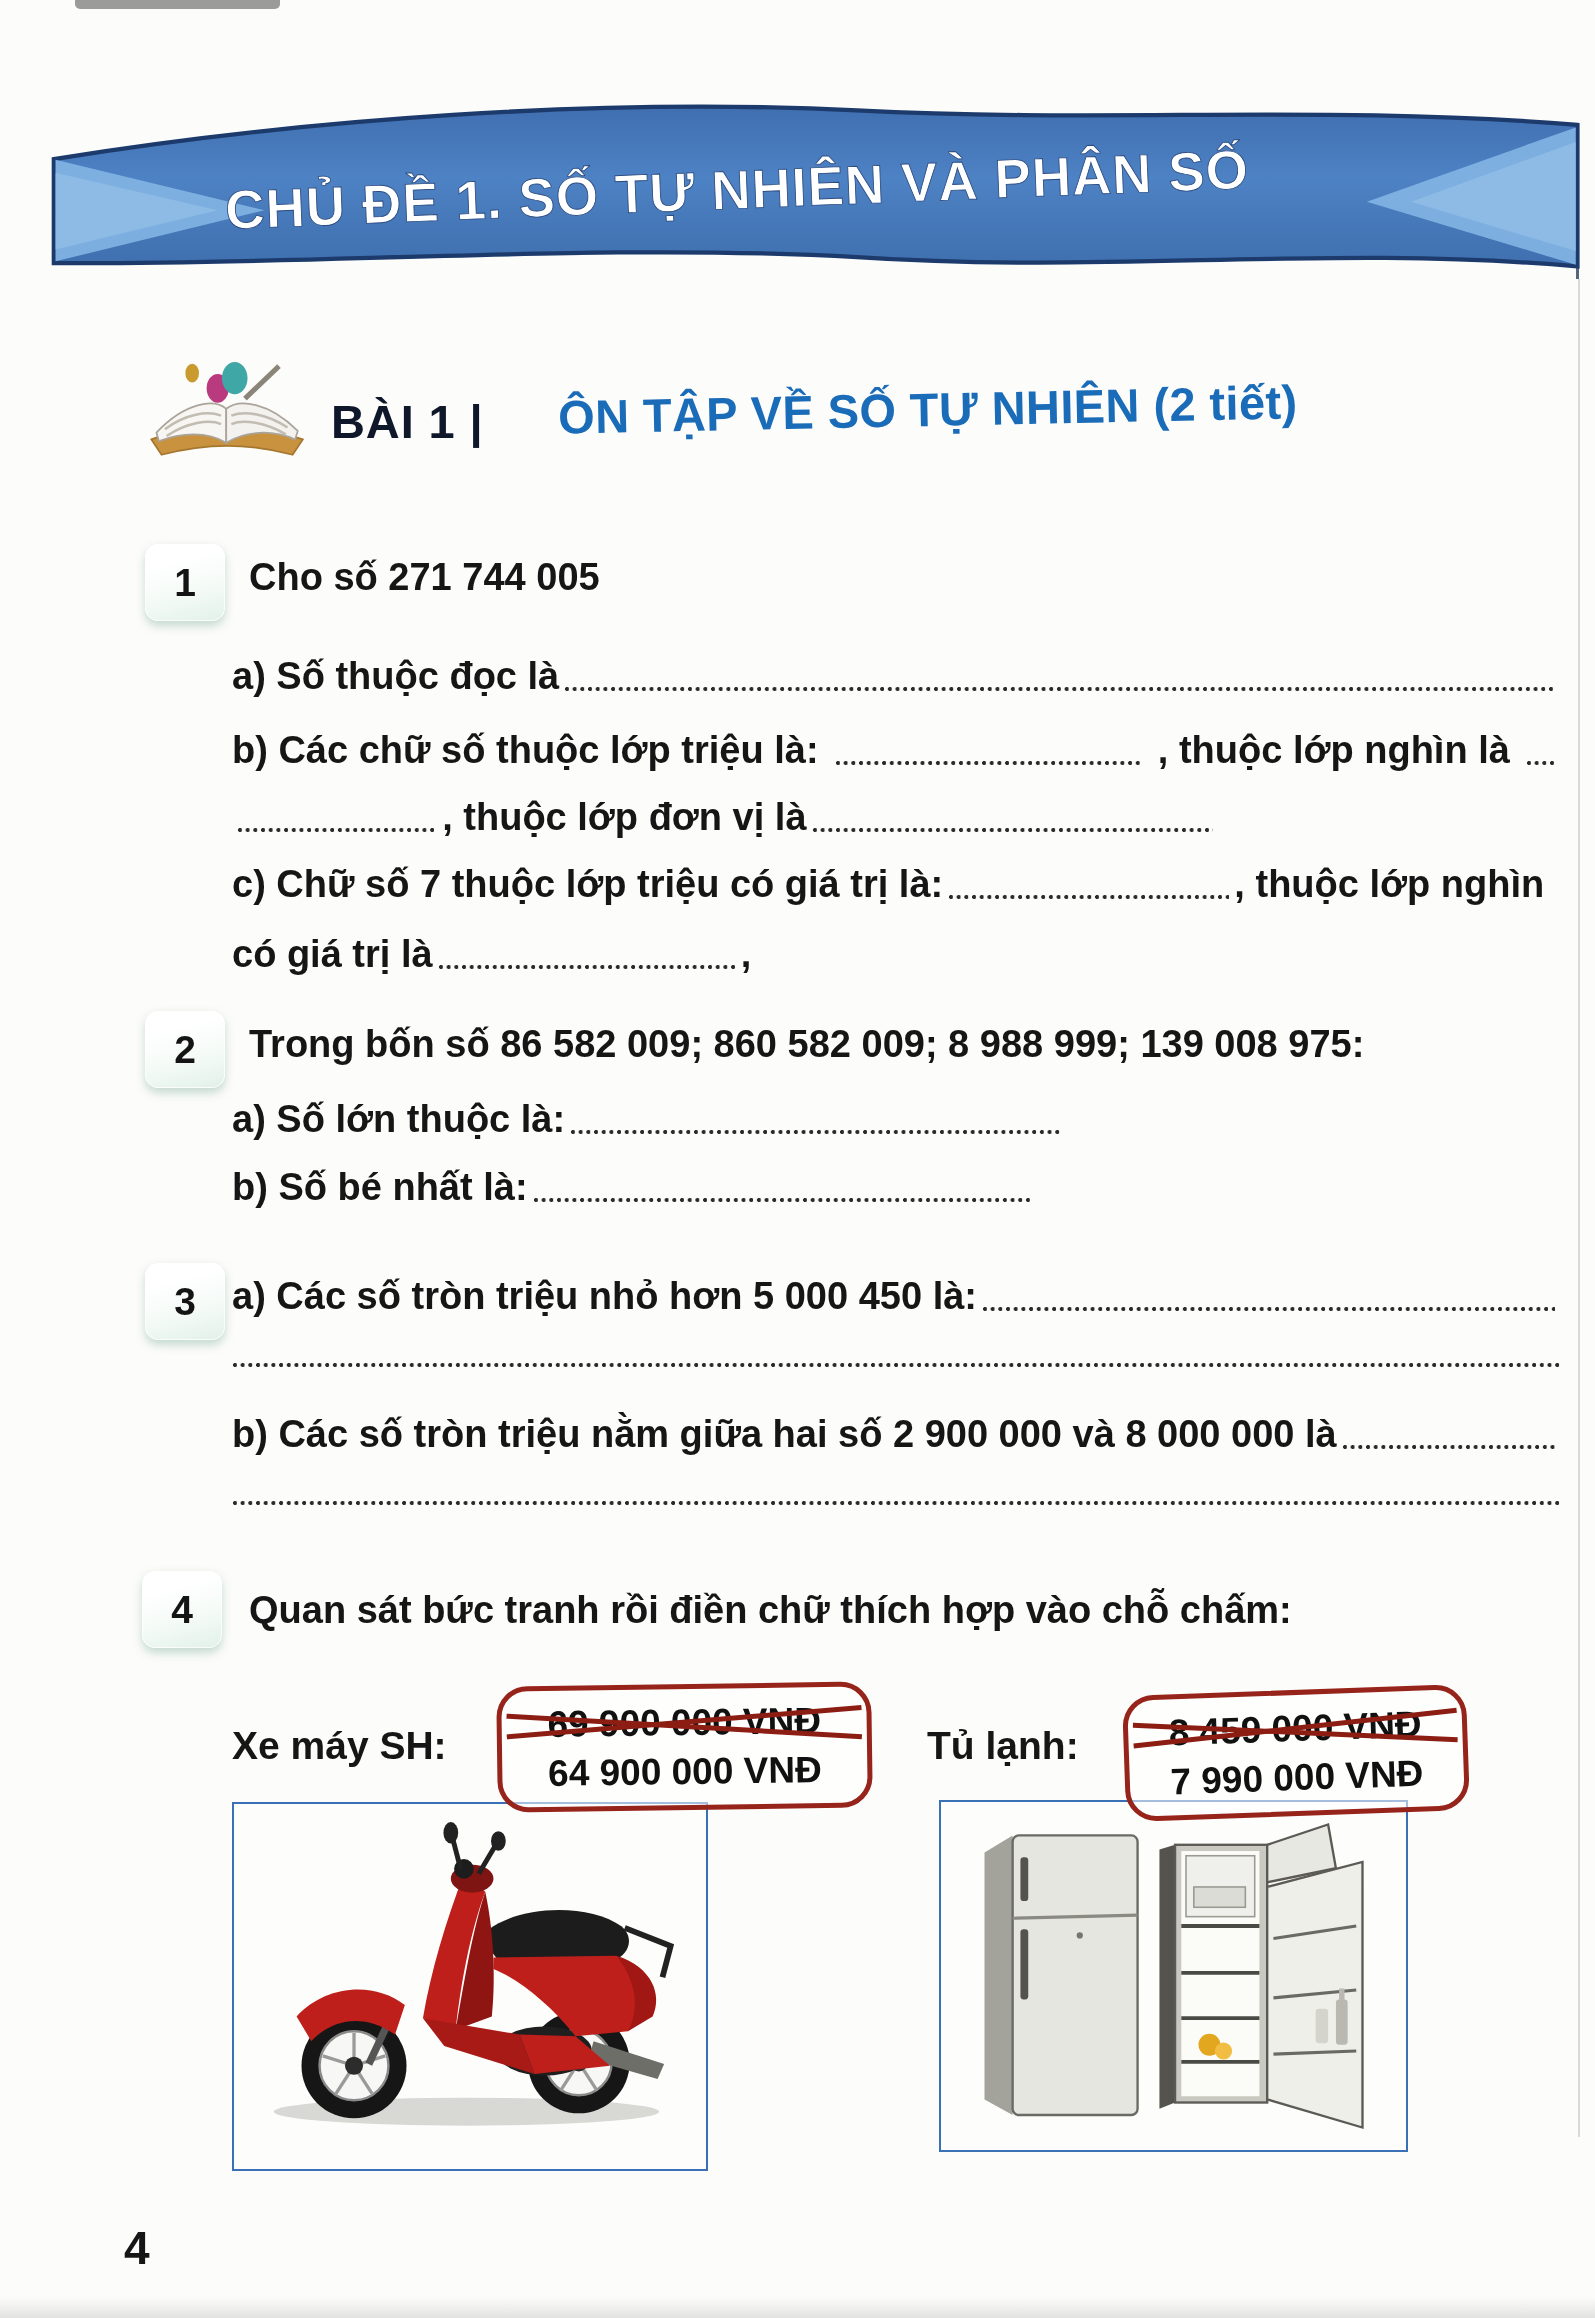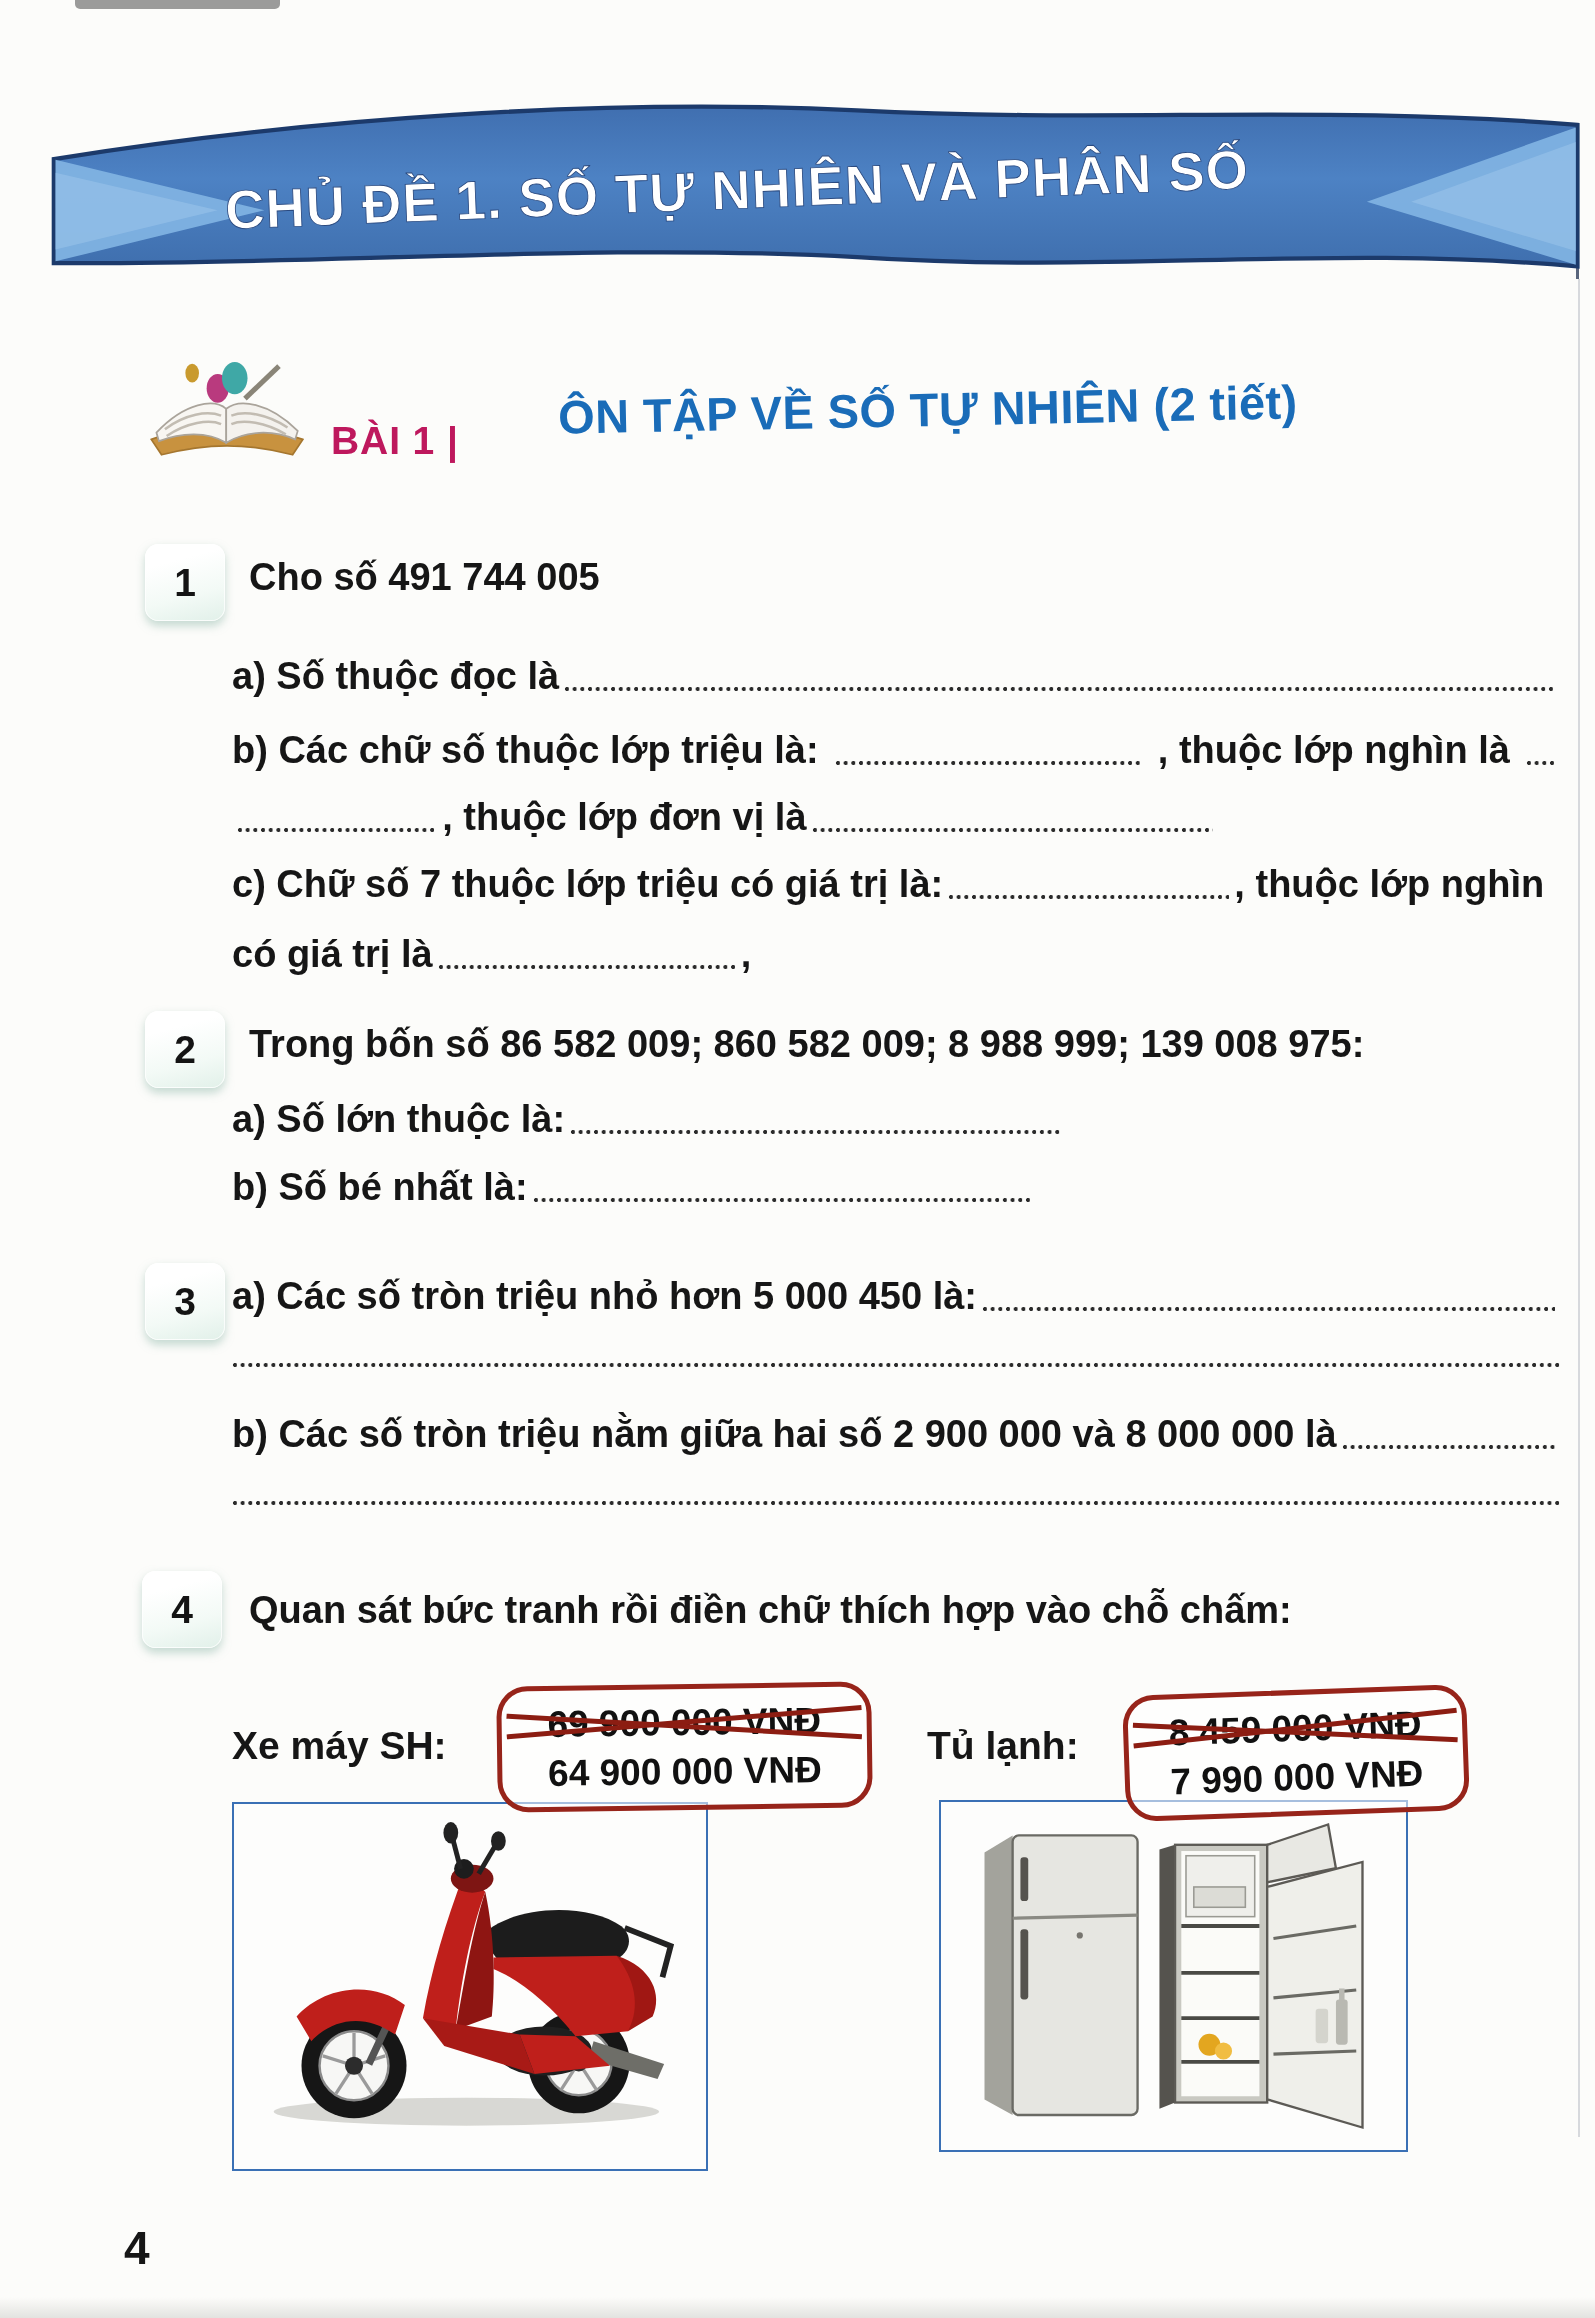--- a/index.html
+++ b/index.html
@@ -10,21 +10,21 @@
   }
   
   .smudge{position:absolute;left:75px;top:0;width:205px;height:9.4px;background:#4a4a4a;opacity:.55;border-radius:0 0 5.1px 5.1px;}
   .edge-dark{position:absolute;left:1576px;top:155px;width:3.4px;height:124px;background:#2f3f5c;opacity:.8;}
   .edge-faint{position:absolute;left:1578px;top:279px;width:1.7px;height:1858px;background:#aab0ba;opacity:.45;}
   .bottom-shade{position:absolute;left:0;bottom:0;width:100%;height:22px;background:linear-gradient(180deg,rgba(0,0,0,0),rgba(118,120,112,.20));}
 
   .banner{position:absolute;left:47px;top:72px;width:1539px;height:209px;}
 
   .lesson-icon{position:absolute;left:136px;top:354px;width:183px;height:107px;}
-  .lesson-badge{position:absolute;left:331px;top:394px;font-size:39px;font-weight:700;color:#be185d;white-space:pre;letter-spacing:0.9px;margin-top:25px;}
+  .lesson-badge{position:absolute;left:331px;top:394px;font-size:47px;font-weight:700;color:#0f172a;white-space:pre;letter-spacing:0.9px;}
   .lesson-title{position:absolute;left:558px;top:382px;font-size:47px;font-weight:700;color:#1a6cb8;white-space:pre;transform:rotate(-1.2deg);letter-spacing:0.4px;}
 
   .badge{
     position:absolute;width:80px;height:77px;border-radius:13.6px;
     background:linear-gradient(165deg,#ffffff 25%,#f3faf6 65%,#e1f0e9 100%);
     box-shadow:0 4.3px 8.5px rgba(145,185,172,.5), inset 0 0 0 0.9px rgba(255,255,255,.8);
     display:flex;align-items:center;justify-content:center;
     font-size:39px;font-weight:700;color:#141414;
   }
   .prompt{position:absolute;font-size:38px;font-weight:700;white-space:pre;}
@@ -88,21 +88,21 @@
     <line x1="128" y1="52" x2="168" y2="14" stroke="#8a8578" stroke-width="6"></line>
     <ellipse cx="96" cy="40" rx="13" ry="17" fill="#b93a7e"></ellipse>
     <ellipse cx="116" cy="28" rx="15" ry="19" fill="#3fa8a6"></ellipse>
     <ellipse cx="66" cy="22" rx="8" ry="11" fill="#c99a2e"></ellipse>
   </svg>
   <div class="lesson-badge">BÀI 1 |</div>
   <div class="lesson-title">ÔN TẬP VỀ SỐ TỰ NHIÊN (2 tiết)</div>
 
   <section>
     <div class="badge" style="left:145px;top:544px;">1</div>
-    <div class="prompt" style="left:249px;top:556px;">Cho số 491 744 005</div>
+    <div class="prompt" style="left:249px;top:556px;">Cho số 271 744 005</div>
     <div class="row" style="top:655px;">
       <span>a) Số thuộc đọc là</span><span class="dots fill"></span>
     </div>
     <div class="row" style="top:729px;gap:11px;">
       <span>b) Các chữ số thuộc lớp triệu là:</span><span class="dots" style="width:307px;"></span><span>, thuộc lớp nghìn là</span><span class="dots fill"></span>
     </div>
     <div class="row" style="top:796px;">
       <span class="dots" style="width:200px;"></span><span>, thuộc lớp đơn vị là</span><span class="dots" style="width:401px;"></span>
     </div>
     <div class="row" style="top:863px;">

